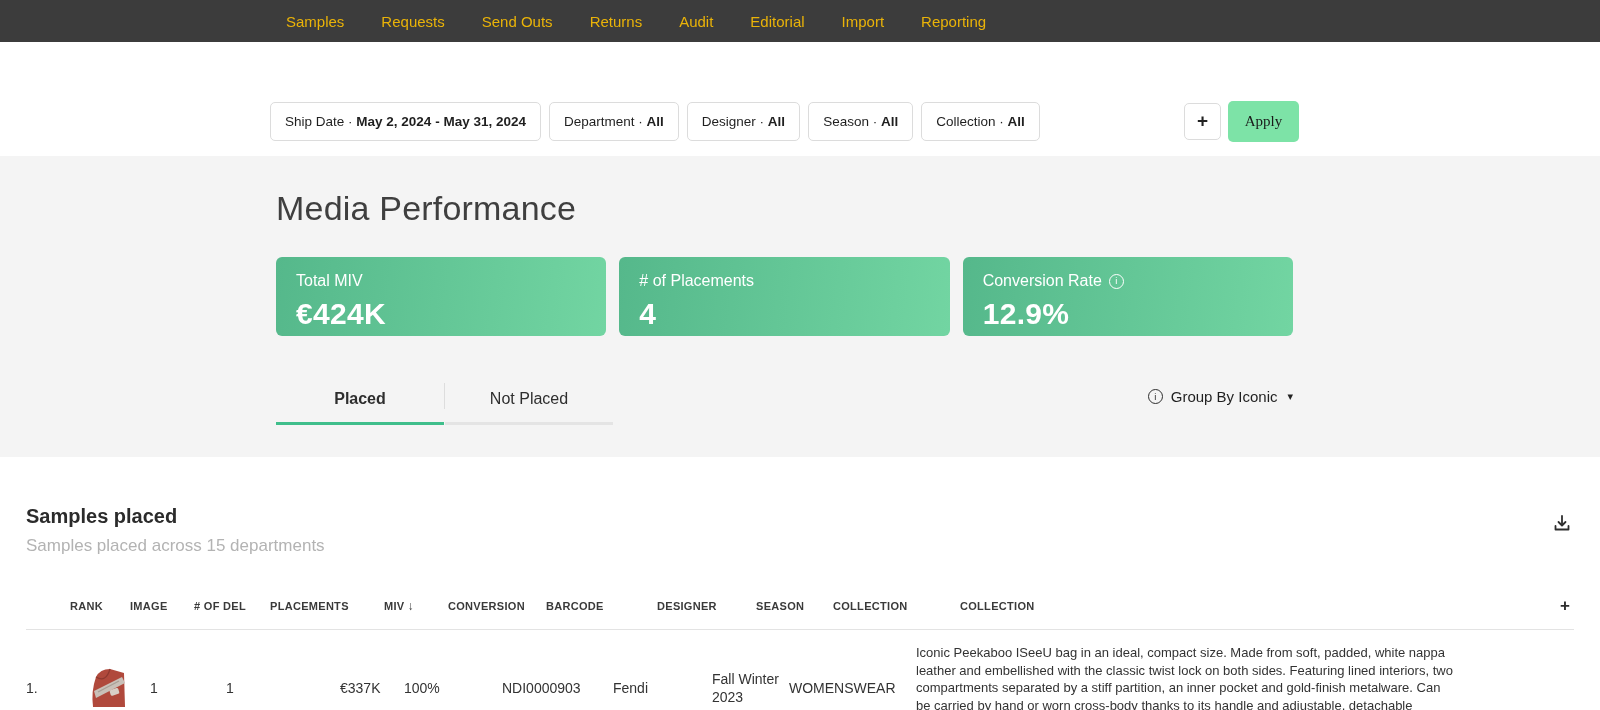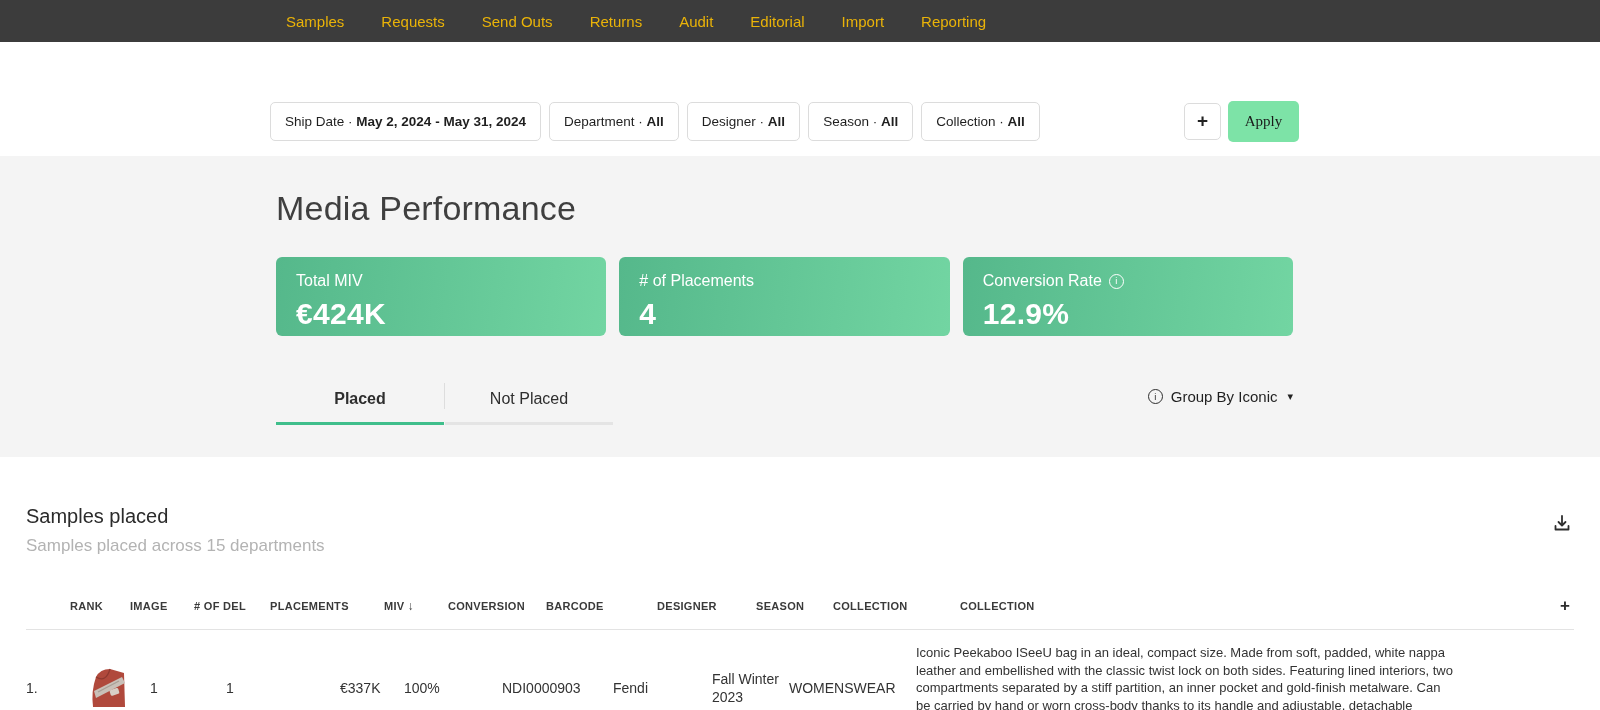--- a/index.html
+++ b/index.html
@@ -49,21 +49,21 @@
   .tab.active { font-weight:700; border-bottom-color:#3fbe8b; }
   .tab.inactive { border-bottom-color:#e4e4e4; }
   .tab-divider { width:1px; height:26px; background:#ddd; margin-bottom:16px; }
   .group-by { display:flex; align-items:center; gap:8px; font-size:15px;
     color:#1f1f1f; padding-bottom:20px; cursor:pointer; }
   .caret { font-size:11px; color:#222; margin-left:2px; }
 
   
   .content { padding:48px 26px 0 26px; }
   .section-head { display:flex; justify-content:space-between; align-items:flex-start; }
-  .section-title { font-size:20px; font-weight:400; color:#2b2b2b; }
+  .section-title { font-size:20px; font-weight:700; color:#2b2b2b; }
   .section-subtitle { font-size:17px; color:#b3b3b3; margin-top:8px; }
   .dl-btn { background:none; border:none; cursor:pointer; padding:2px; margin-top:6px; }
 
   
   .table { margin-top:26px; }
   .thead, .trow { display:grid;
     grid-template-columns:60px 64px 76px 114px 64px 98px 111px 99px 77px 127px 544px 1fr;
     align-items:center; }
   .thead { padding:14px 0 13px; border-bottom:1px solid #e3e3e3; }
   .th { font-size:11px; font-weight:700; letter-spacing:.3px; color:#3a3a3a;

